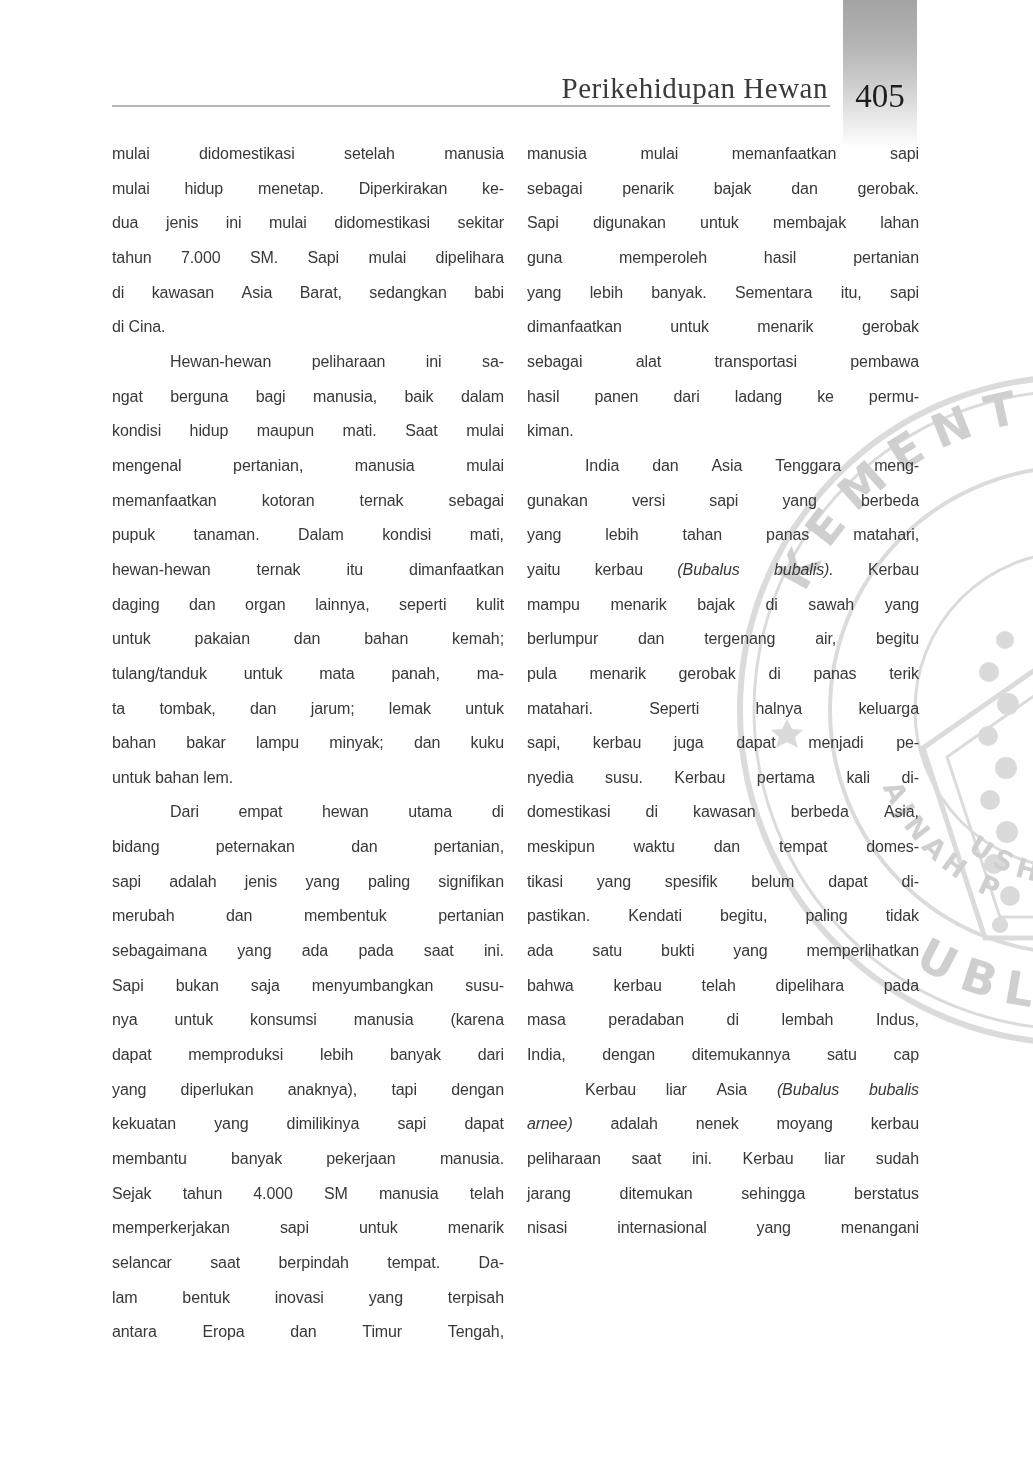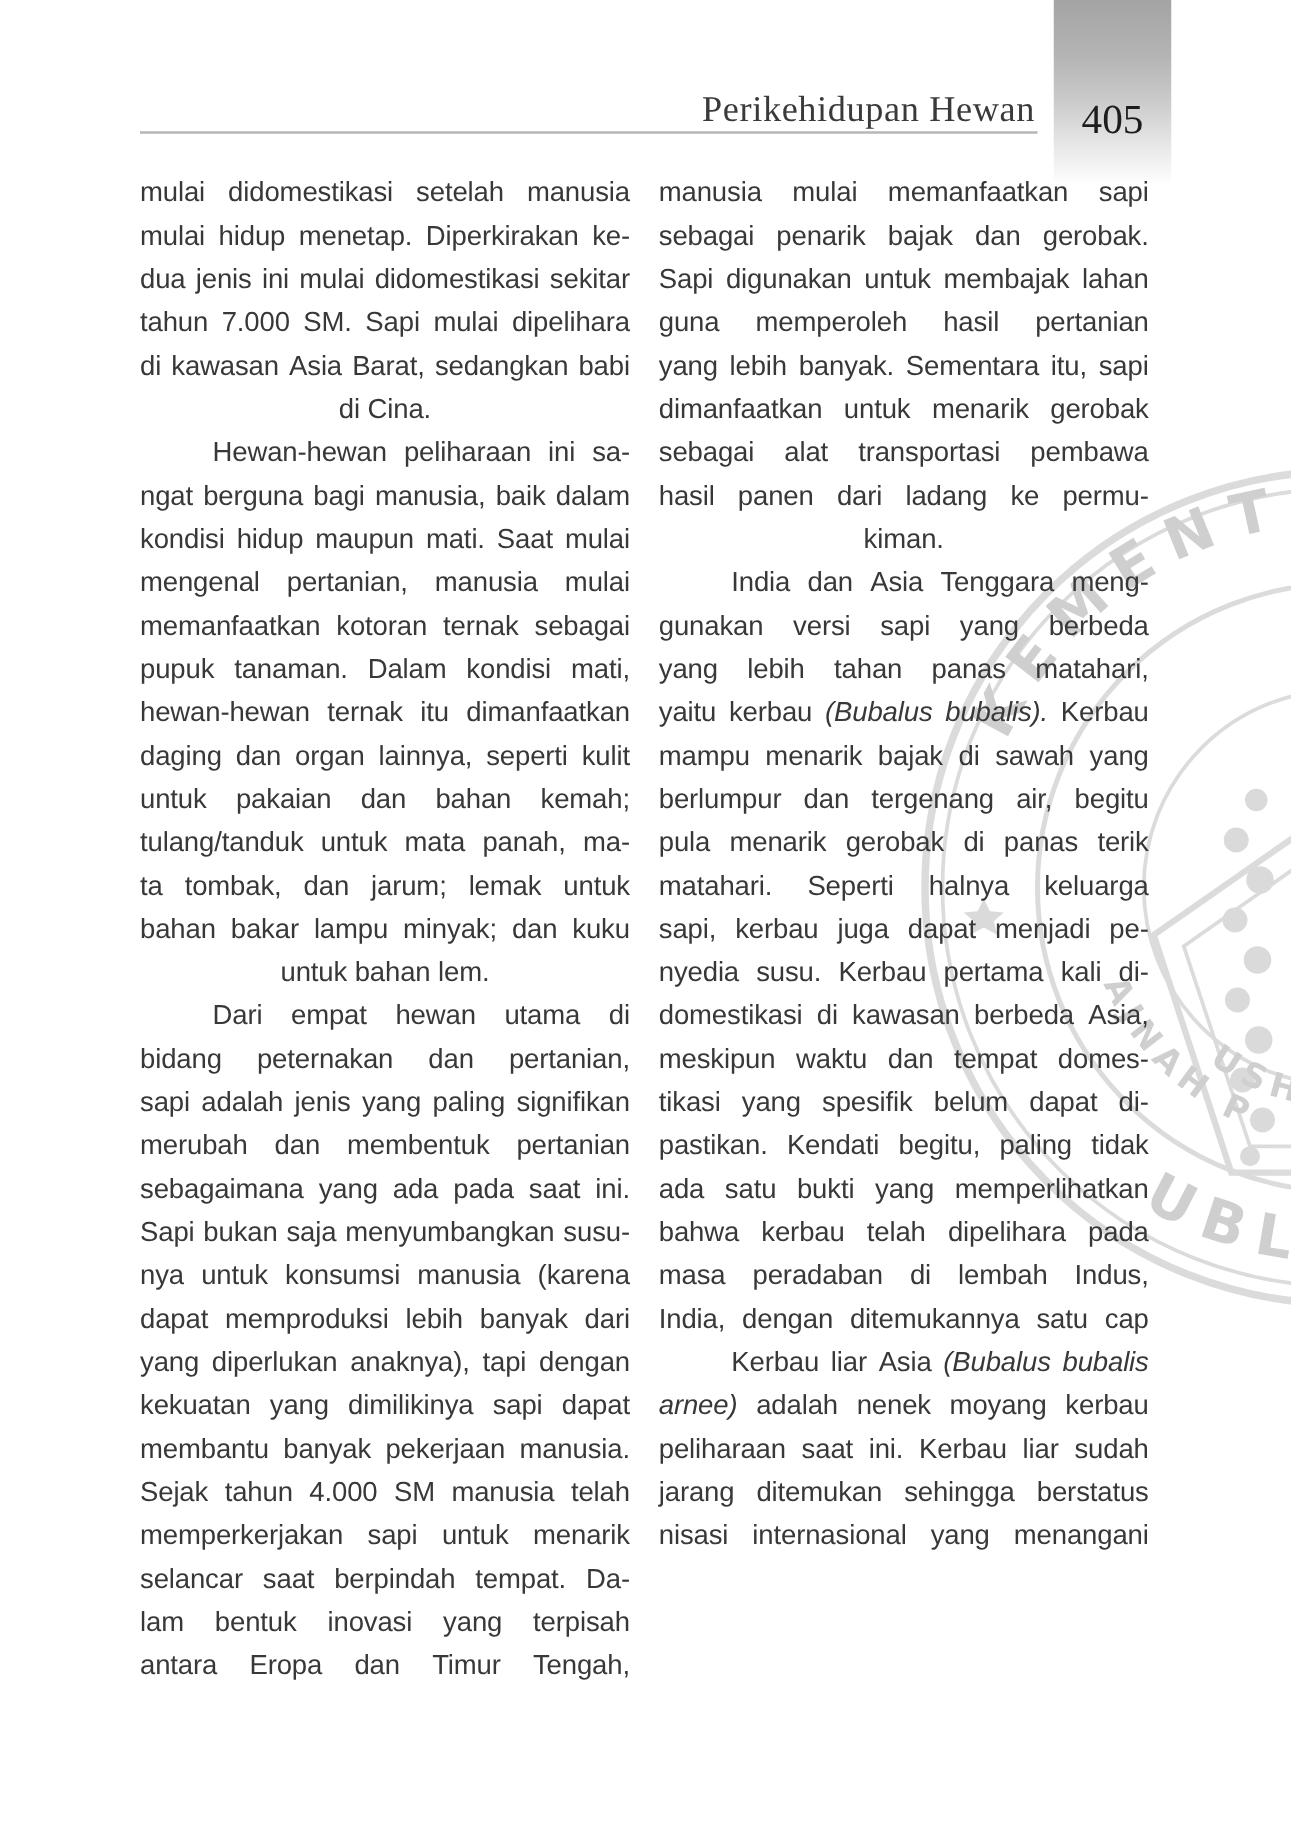--- a/index.html
+++ b/index.html
@@ -21,21 +21,21 @@
     letter-spacing: 0.5px;
     line-height: 28px;
   }
   .header-rule {
     position: absolute;
     top: 105px; left: 112px; width: 718px; height: 2px;
     background: #b7b7b7;
   }
   .pageno-box {
     position: absolute;
-    top: 0; left: 843px; width: 94px; height: 148px;
+    top: 0; left: 843px; width: 74px; height: 148px;
     background: linear-gradient(to bottom,
       #a4a4a4 0%, #b4b4b4 30%, #cbcbcb 55%, #e3e3e3 75%, rgba(255,255,255,0) 100%);
   }
   .pageno {
     position: absolute;
     top: 78px; left: 0; width: 100%;
     text-align: center;
     font-family: "Liberation Serif", serif;
     font-size: 33px; color: #1d1d1d;
   }
@@ -45,28 +45,28 @@
     font-family: "DejaVu Sans", sans-serif;
     font-weight: bold;
     fill: #cbcbcb;
   }
   .wm .ring  { fill: none; stroke: #d9d9d9; }
   .wm .blob  { fill: #d7d7d7; }
   
   .col {
     position: absolute;
     top: 137px; width: 392px;
-    font-size: 22px; color: #383838;
+    font-size: 16px; color: #383838;
     letter-spacing: -0.1px;
   }
   .col-left  { left: 112px; }
   .col-right { left: 527px; }
   .line { height: 34.66px; line-height: 34.66px; white-space: nowrap; }
   .line.j { display: flex; justify-content: space-between; }
-  .line.end { text-align: center; white-space: pre; }
+  .line.end { text-align: left; white-space: pre; }
   .line.ind { padding-left: 58px; }
   .it { font-style: italic; }
 </style>
 </head>
 <body>
 
 <div class="page">
 
   <svg class="wm" width="1033" height="1477" viewBox="0 0 1033 1477" aria-hidden="true">
     <g>

